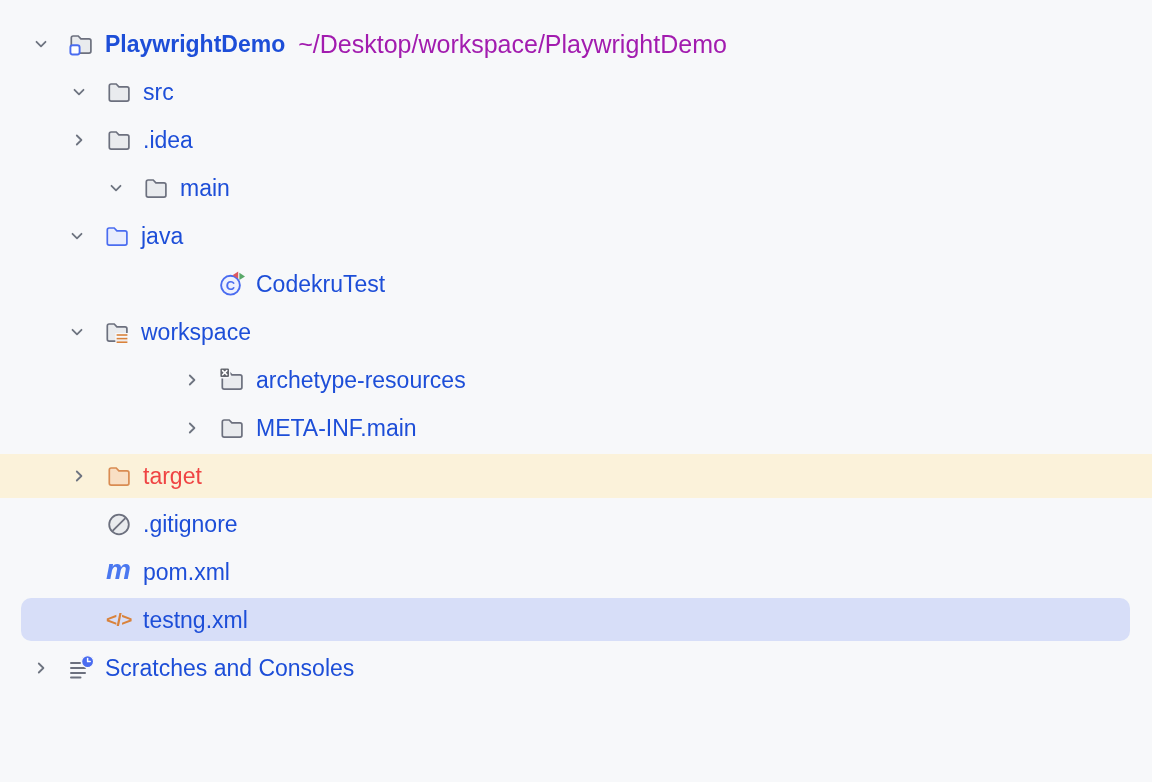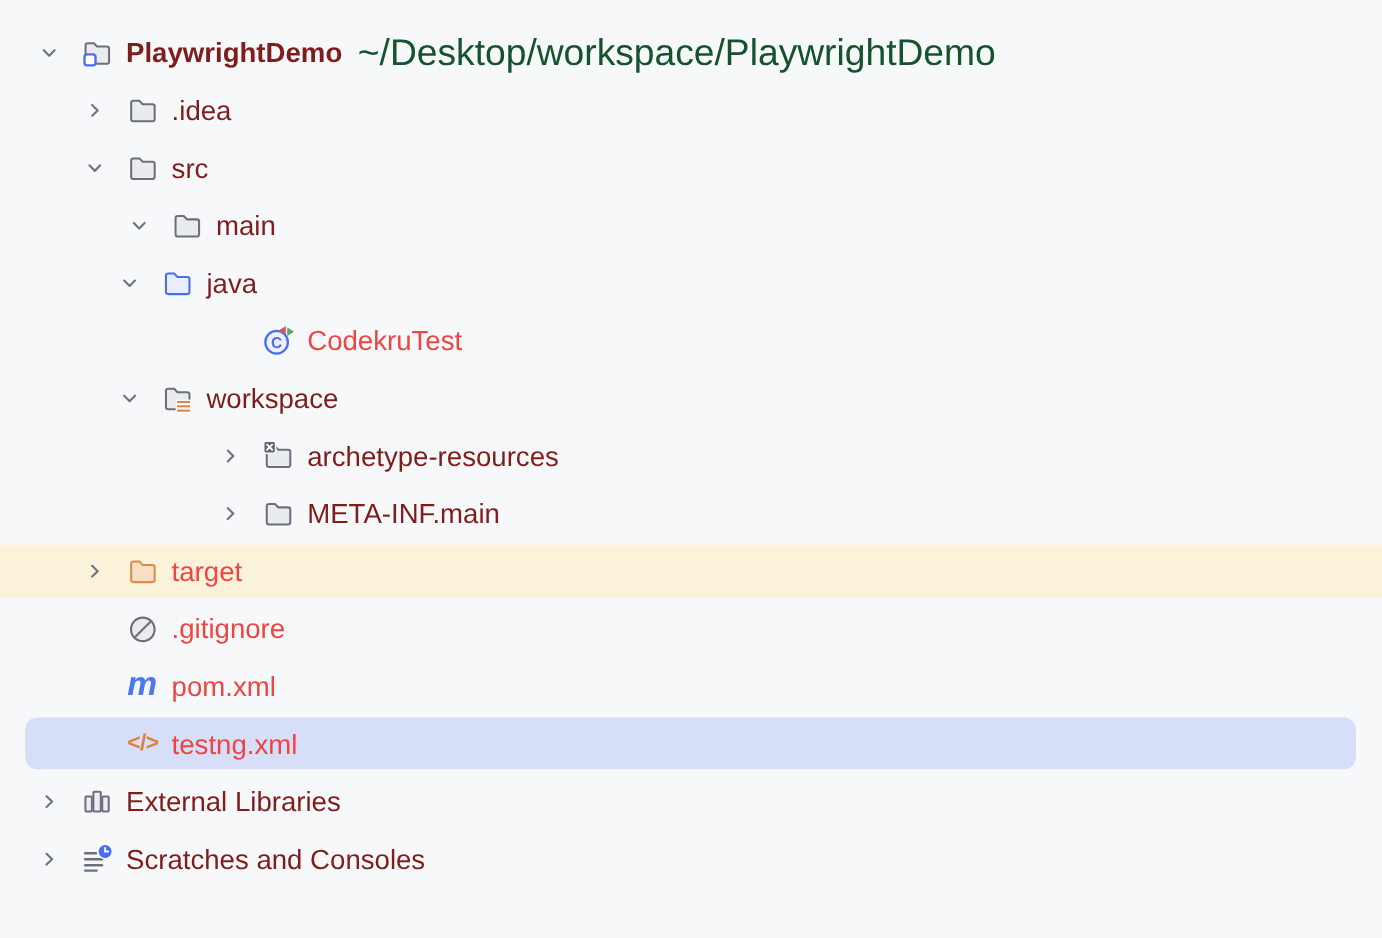--- a/index.html
+++ b/index.html
@@ -16,29 +16,29 @@
     content:""; position:absolute; left:0; right:0; top:2px; bottom:2px;
     background:#fbf2da; z-index:0;
   }
   .row.selected::before {
     content:""; position:absolute; left:21px; right:22px; top:2px; bottom:3px;
     background:#d7def8; border-radius:10px; z-index:0;
   }
   .lvl-0 { padding-left:30px; }
   .lvl-1 { padding-left:68px; }
   .lvl-2 { padding-left:105px; }
-  .lvl-3 { padding-left:97px; }
+  .lvl-3 { padding-left:66px; }
   .lvl-4 { padding-left:181px; }
   .chev { width:38px; height:26px; display:flex; align-items:center; flex:none; }
   .icon { width:30px; height:26px; display:flex; align-items:center; flex:none; }
-  .label { margin-left:7px; font-size:23px; color:#7f1d1d; white-space:nowrap; }
+  .label { margin-left:7px; font-size:23px; color:#1d4ed8; white-space:nowrap; }
   .label.bold  { font-weight:700; }
-  .label.green { color:#ef4444; }
+  .label.green { color:#1d4ed8; }
   .label.brown { color:#ef4444; }
-  .path { margin-left:13px; font-size:31px; color:#14532d; white-space:nowrap; }
+  .path { margin-left:13px; font-size:25px; color:#a21caf; white-space:nowrap; }
   .maven-m {
     font-size:28px; font-style:italic; font-weight:700; color:#4a78f0;
     line-height:26px; display:block; margin-top:-4px;
   }
   .xml-glyph {
     font-size:19px; font-weight:700; color:#d9823b; letter-spacing:-0.5px;
     line-height:26px; display:block;
   }
 </style>
 </head>
@@ -66,43 +66,43 @@
         <rect x="2.4" y="14.3" width="9.2" height="9.2" rx="2.2" fill="#ffffff" stroke="#4a6cf0" stroke-width="1.9"></rect>
       </svg>
     </span>
     <span class="label bold">PlaywrightDemo</span>
     <span class="path">~/Desktop/workspace/PlaywrightDemo</span>
   </div>
 
   <div class="row lvl-1">
     <span class="chev">
       <svg width="22" height="22" viewBox="0 0 22 22" fill="none" stroke="#6e7480" stroke-width="1.8" stroke-linecap="round" stroke-linejoin="round">
+          <use href="#chev-down"></use>
+        </svg>
+    </span>
+    <span class="icon">
+      <svg width="26" height="26" viewBox="0 0 26 26">
+          <use href="#folder-shape" fill="#e9ebee" stroke="#6c707e" stroke-width="1.7"></use>
+        </svg>
+    </span>
+    <span class="label">src</span>
+  </div>
+
+  <div class="row lvl-1">
+    <span class="chev">
+      <svg width="22" height="22" viewBox="0 0 22 22" fill="none" stroke="#6e7480" stroke-width="1.8" stroke-linecap="round" stroke-linejoin="round">
           <use href="#chev-right"></use>
         </svg>
     </span>
     <span class="icon">
       <svg width="26" height="26" viewBox="0 0 26 26">
           <use href="#folder-shape" fill="#e9ebee" stroke="#6c707e" stroke-width="1.7"></use>
         </svg>
     </span>
     <span class="label">.idea</span>
-  </div>
-
-  <div class="row lvl-1">
-    <span class="chev">
-      <svg width="22" height="22" viewBox="0 0 22 22" fill="none" stroke="#6e7480" stroke-width="1.8" stroke-linecap="round" stroke-linejoin="round">
-          <use href="#chev-down"></use>
-        </svg>
-    </span>
-    <span class="icon">
-      <svg width="26" height="26" viewBox="0 0 26 26">
-          <use href="#folder-shape" fill="#e9ebee" stroke="#6c707e" stroke-width="1.7"></use>
-        </svg>
-    </span>
-    <span class="label">src</span>
   </div>
 
   <div class="row lvl-2">
     <span class="chev">
       <svg width="22" height="22" viewBox="0 0 22 22" fill="none" stroke="#6e7480" stroke-width="1.8" stroke-linecap="round" stroke-linejoin="round">
           <use href="#chev-down"></use>
         </svg>
     </span>
     <span class="icon">
       <svg width="26" height="26" viewBox="0 0 26 26">
@@ -225,35 +225,20 @@
   </div>
 
   <div class="row lvl-1 selected">
     <span class="chev"></span>
     <span class="icon">
       <span class="xml-glyph">&lt;/&gt;</span>
     </span>
     <span class="label green">testng.xml</span>
   </div>
 
-  <div class="row lvl-0">
-    <span class="chev">
-      <svg width="22" height="22" viewBox="0 0 22 22" fill="none" stroke="#6e7480" stroke-width="1.8" stroke-linecap="round" stroke-linejoin="round">
-          <use href="#chev-right"></use>
-        </svg>
-    </span>
-    <span class="icon">
-      <svg width="26" height="26" viewBox="0 0 26 26" fill="#eceef2" stroke="#6c707e" stroke-width="1.7">
-        <rect x="3.2" y="8.8" width="5.4" height="12.4" rx="0.8"></rect>
-        <rect x="9.8" y="4.8" width="6.2" height="16.4" rx="0.8"></rect>
-        <rect x="17.2" y="8.8" width="5.4" height="12.4" rx="0.8"></rect>
-      </svg>
-    </span>
-    <span class="label">External Libraries</span>
-  </div>
 
   <div class="row lvl-0">
     <span class="chev">
       <svg width="22" height="22" viewBox="0 0 22 22" fill="none" stroke="#6e7480" stroke-width="1.8" stroke-linecap="round" stroke-linejoin="round">
           <use href="#chev-right"></use>
         </svg>
     </span>
     <span class="icon">
       <svg width="26" height="26" viewBox="0 0 26 26">
         <g stroke="#6c707e" stroke-width="2" stroke-linecap="round">

